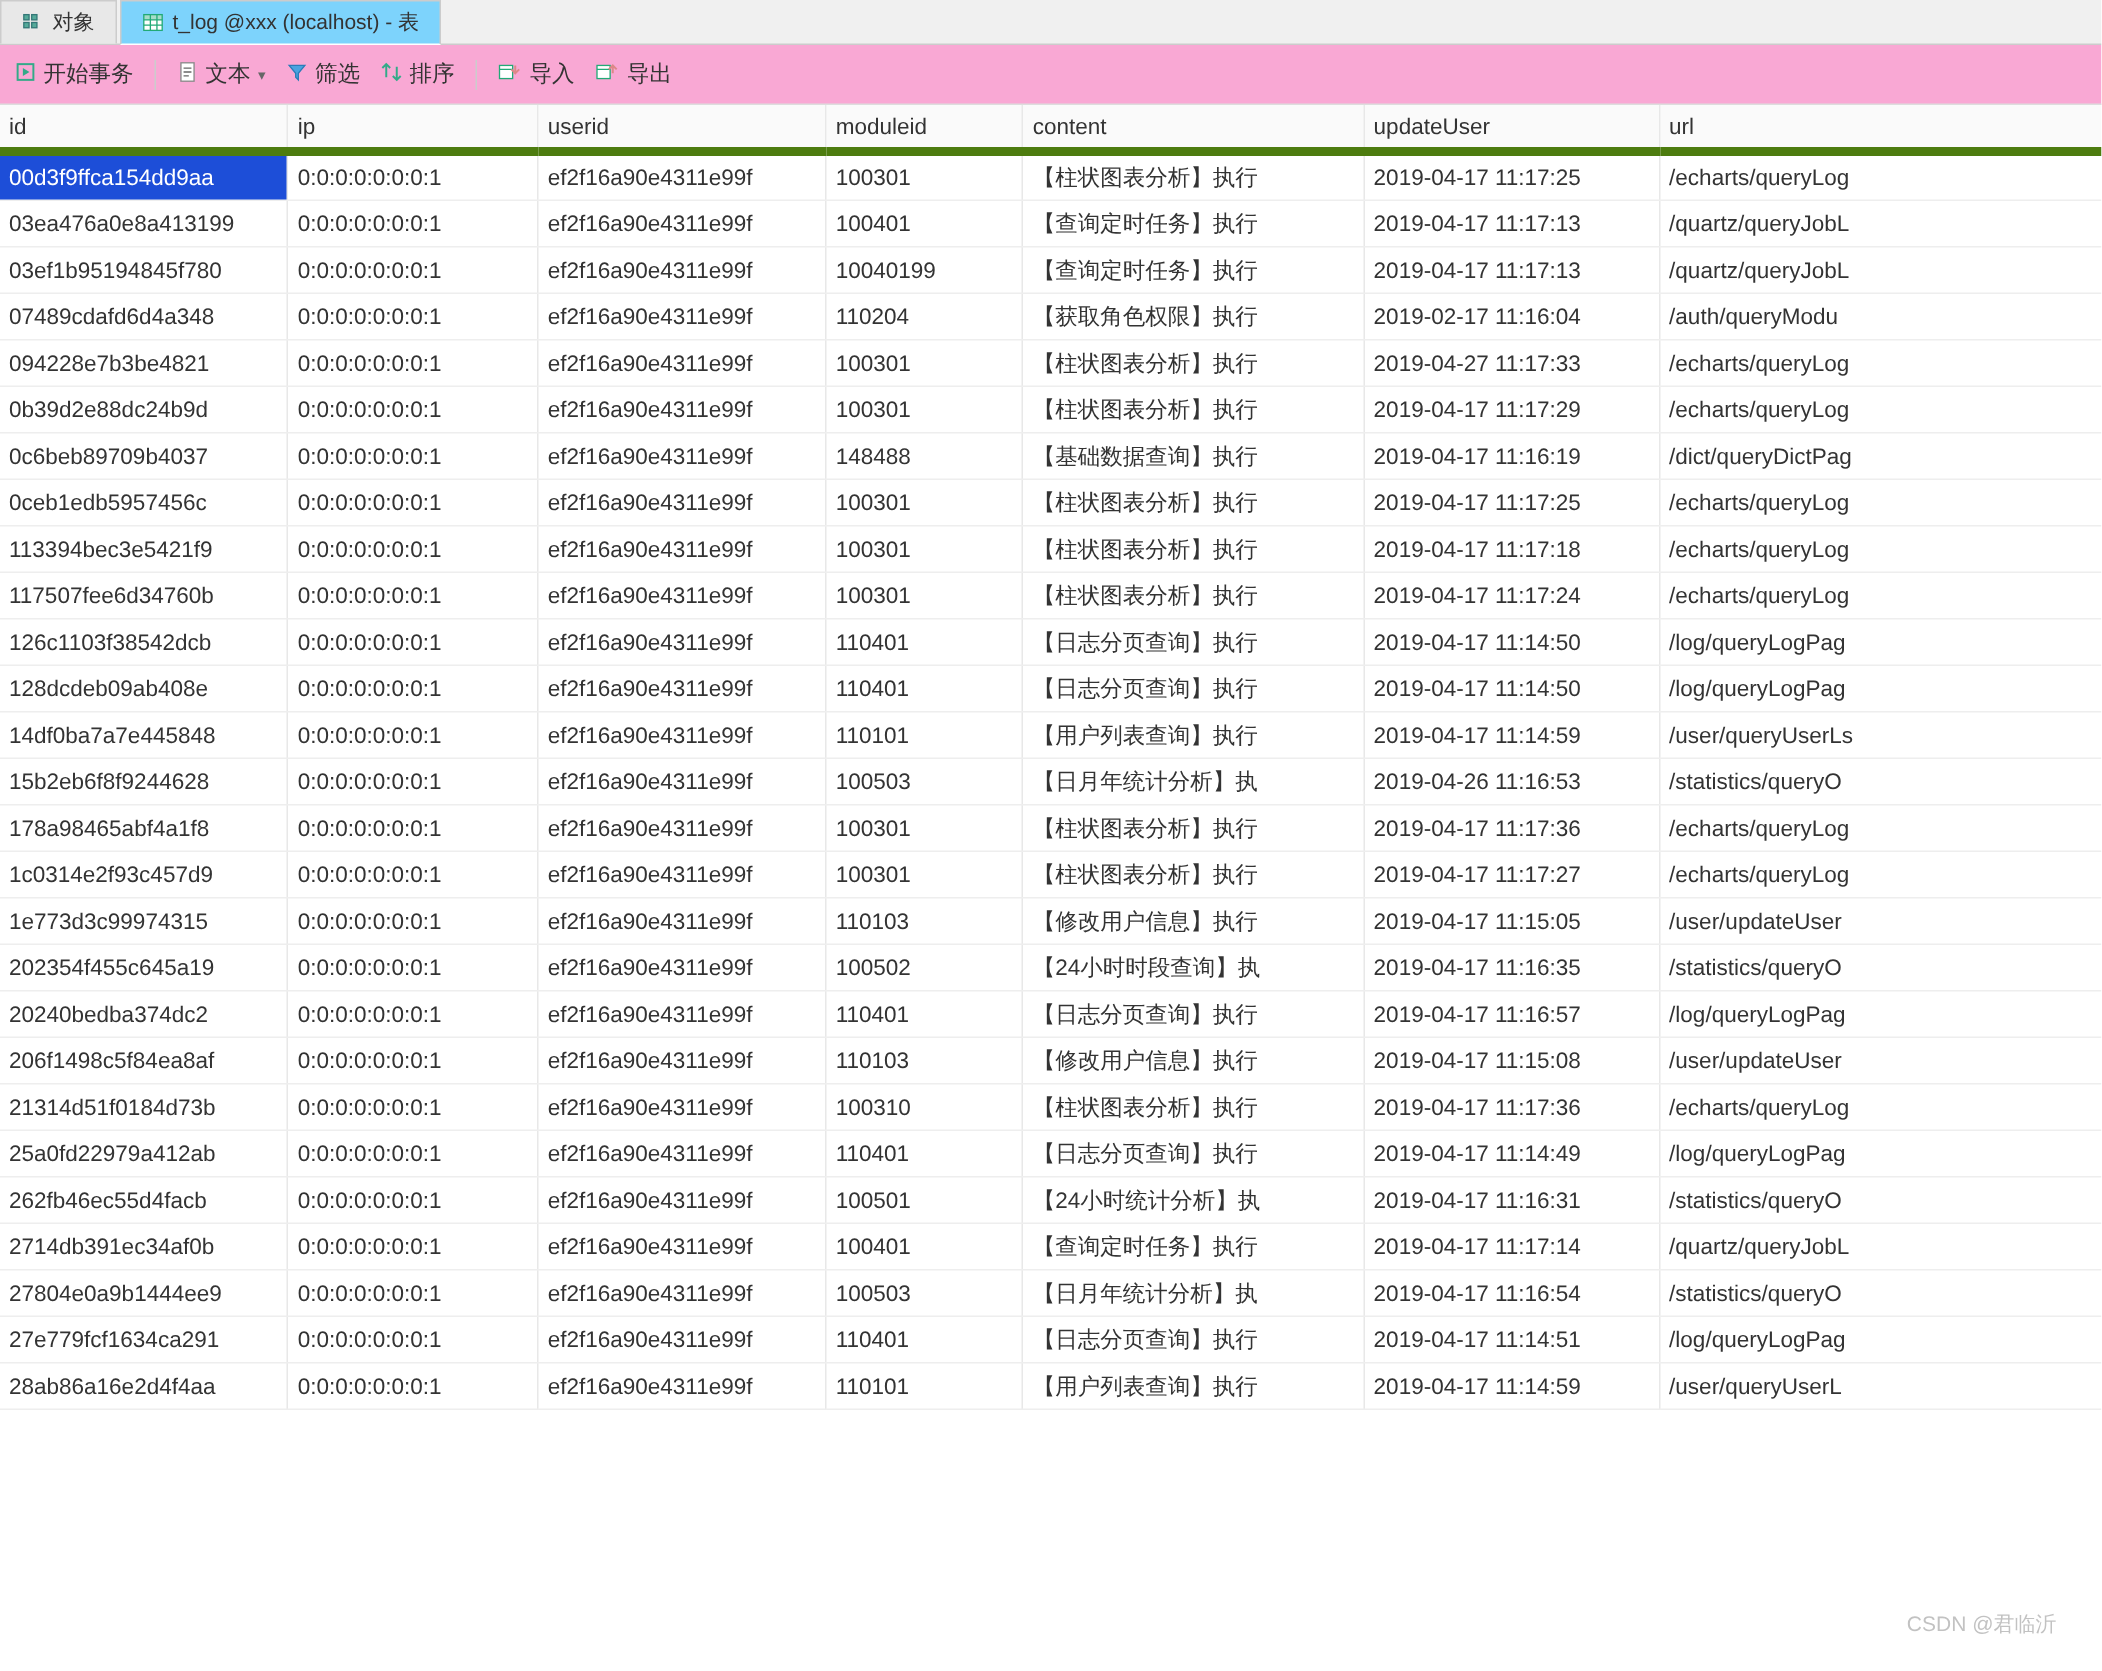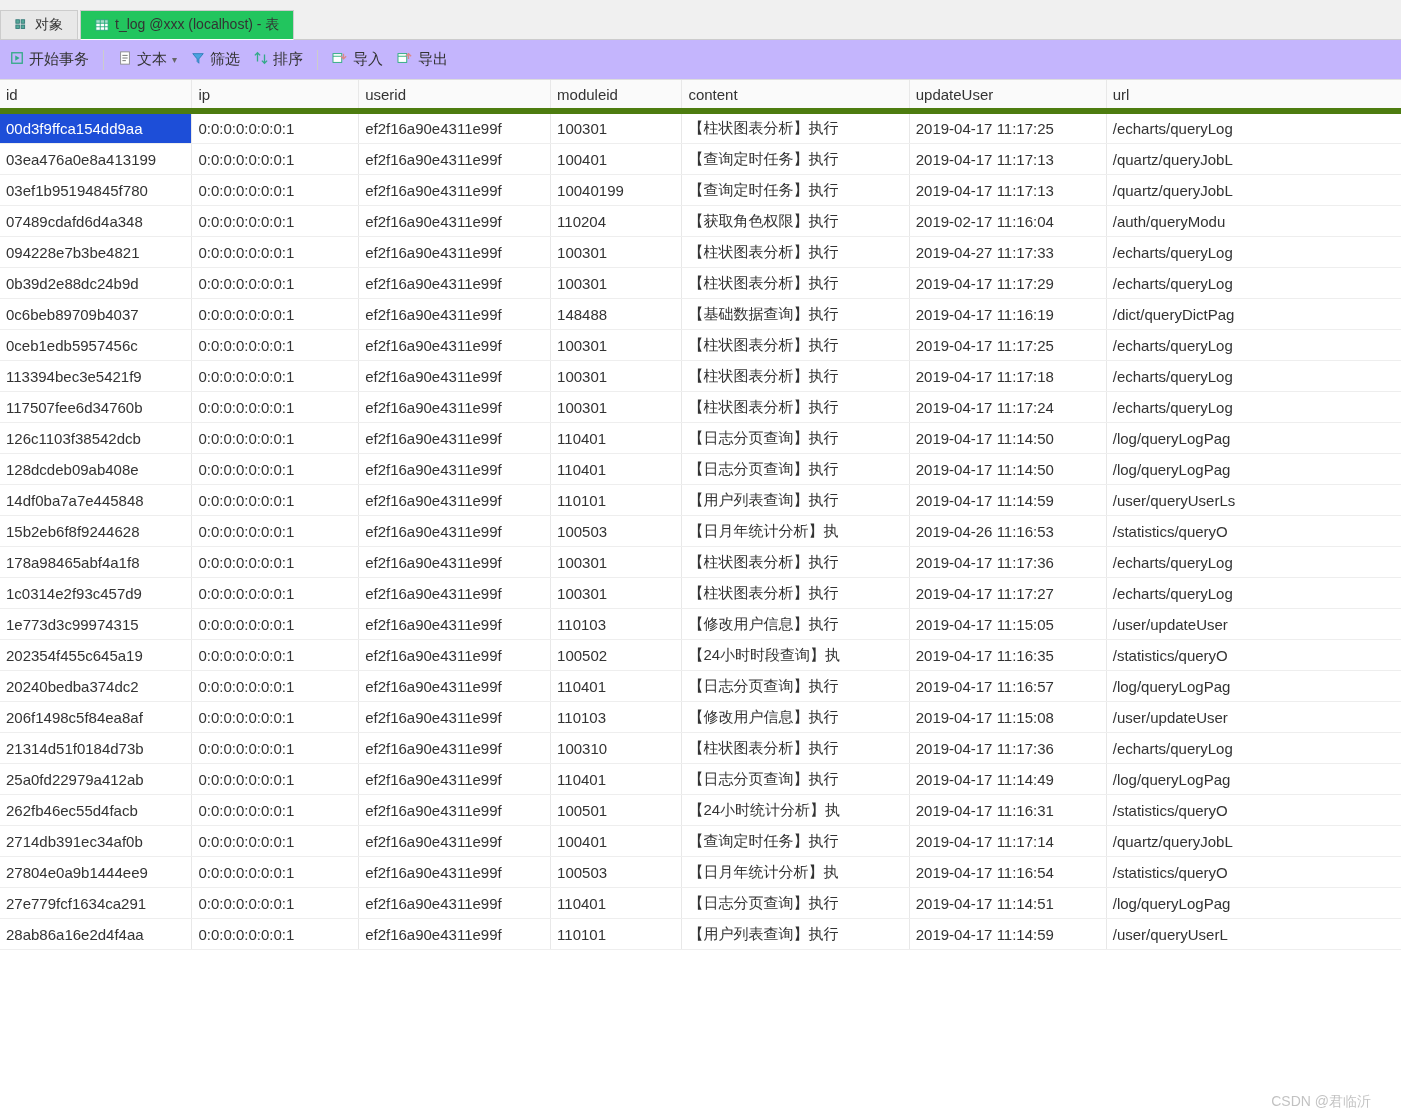--- a/index.html
+++ b/index.html
@@ -7,52 +7,52 @@
   font-family: "Microsoft YaHei", "Segoe UI", sans-serif;
   font-size: 14px;
   color: #333;
   background: #fff;
   overflow: hidden;
 }
 .tab-bar {
   display: flex;
   background: #f0f0f0;
   border-bottom: 1px solid #ccc;
-  height: 40px;
+  height: 30px;
   align-items: flex-end;
 }
 .tab {
   padding: 5px 14px;
   background: #e8e8e8;
   border: 1px solid #ccc;
   border-bottom: none;
   margin-right: 2px;
   cursor: pointer;
   display: flex;
   align-items: center;
   gap: 6px;
   font-size: 14px;
   color: #333;
 }
 .tab.active {
-  background: #22c55e;
+  background: #7dd3fc;
   border-bottom: 1px solid #fff;
   position: relative;
   top: 1px;
 }
 .tab-icon {
   width: 14px;
   height: 14px;
   display: inline-flex;
 }
 .toolbar {
   display: flex;
   align-items: center;
   padding: 6px 10px;
-  background: #c4b5fd;
+  background: #f9a8d4;
   border-bottom: 1px solid #ddd;
   gap: 14px;
   height: 40px;
 }
 .tb-item {
   display: flex;
   align-items: center;
   gap: 5px;
   cursor: pointer;
   color: #333;
@@ -98,21 +98,21 @@
 }
 .col-id { width: 190px; }
 .col-ip { width: 165px; }
 .col-userid { width: 190px; }
 .col-moduleid { width: 130px; }
 .col-content { width: 225px; }
 .col-createdate { width: 195px; }
 .col-url { width: 310px; }
 .watermark {
   position: fixed;
-  bottom: 3px;
+  bottom: 22px;
   right: 30px;
   color: rgba(120,120,120,0.45);
   font-size: 14px;
   pointer-events: none;
 }
 </style>
 </head>
 <body>
 
 <div class="tab-bar">

